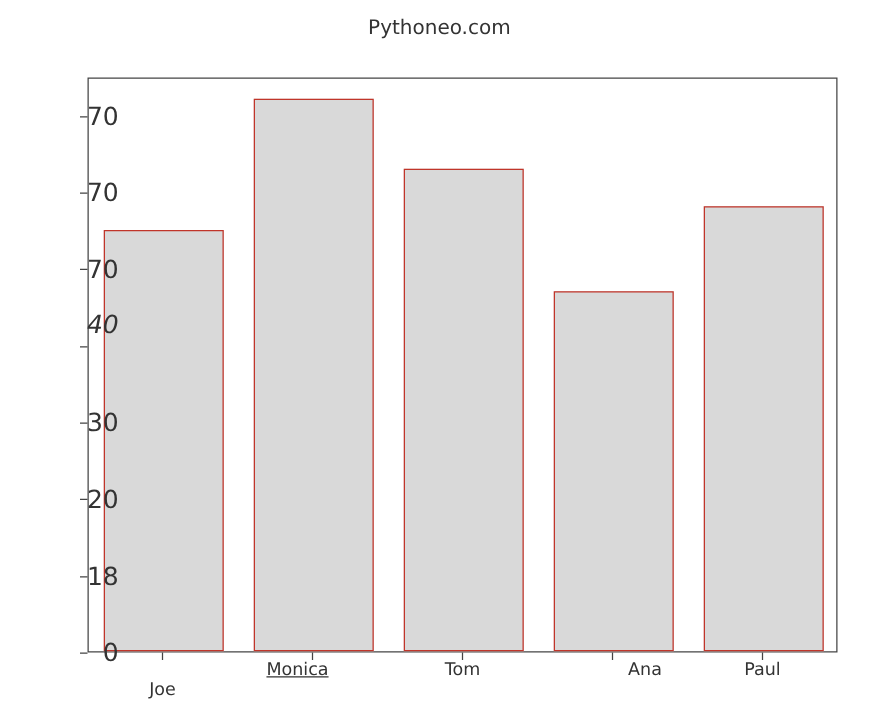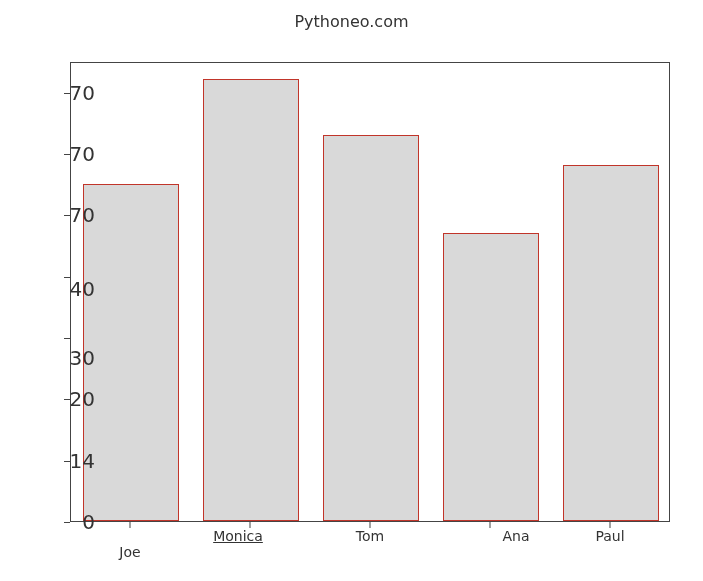--- a/index.html
+++ b/index.html
@@ -92,27 +92,27 @@
   <div class="plot-area" id="plot-area">
       <div class="bar" style="left: 12px; width: 96px; height: 337.333px; background: rgb(217, 217, 217); border-color: rgb(193, 53, 42);"></div>
       <div class="bar" style="left: 132px; width: 96px; height: 441.6px; background: rgb(217, 217, 217); border-color: rgb(193, 53, 42);"></div>
       <div class="bar" style="left: 252px; width: 96px; height: 386.4px; background: rgb(217, 217, 217); border-color: rgb(193, 53, 42);"></div>
       <div class="bar" style="left: 372px; width: 96px; height: 288.267px; background: rgb(217, 217, 217); border-color: rgb(193, 53, 42);"></div>
       <div class="bar" style="left: 492px; width: 96px; height: 355.733px; background: rgb(217, 217, 217); border-color: rgb(193, 53, 42);"></div>
     </div>
   <div id="yticks">
       <div class="ytick" style="top: 522px;">0</div>
       <div class="ytick-mark" style="top: 522px;"></div>
-      <div class="ytick" style="top: 460.667px;">14</div>
+      <div class="ytick" style="top: 460.667px;">18</div>
       <div class="ytick-mark" style="top: 460.667px;"></div>
       <div class="ytick" style="top: 399.333px;">20</div>
       <div class="ytick-mark" style="top: 399.333px;"></div>
-      <div class="ytick" style="top: 358px;">30</div>
+      <div class="ytick" style="top: 338px;">30</div>
       <div class="ytick-mark" style="top: 338px;"></div>
-      <div class="ytick" style="top: 289px;">40</div>
+      <div class="ytick" style="top: 259px; font-style: italic;">40</div>
       <div class="ytick-mark" style="top: 276.667px;"></div>
       <div class="ytick" style="top: 215.333px;">70</div>
       <div class="ytick-mark" style="top: 215.333px;"></div>
       <div class="ytick" style="top: 154px;">70</div>
       <div class="ytick-mark" style="top: 154px;"></div>
       <div class="ytick" style="top: 92.6667px;">70</div>
       <div class="ytick-mark" style="top: 92.6667px;"></div>
     </div>
   <div id="xticks">
       <div class="xtick-mark" style="left: 130px;"></div>

